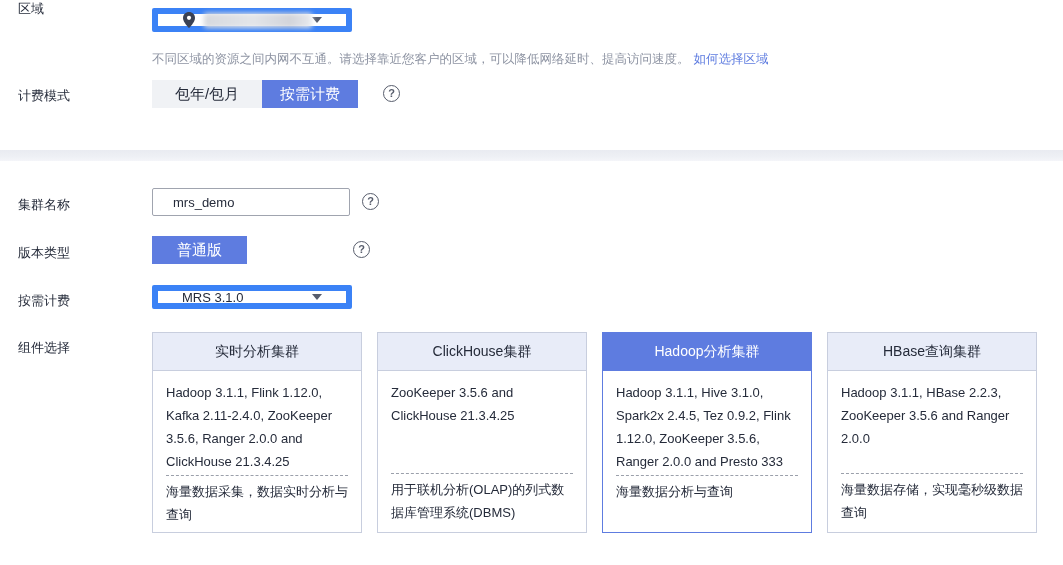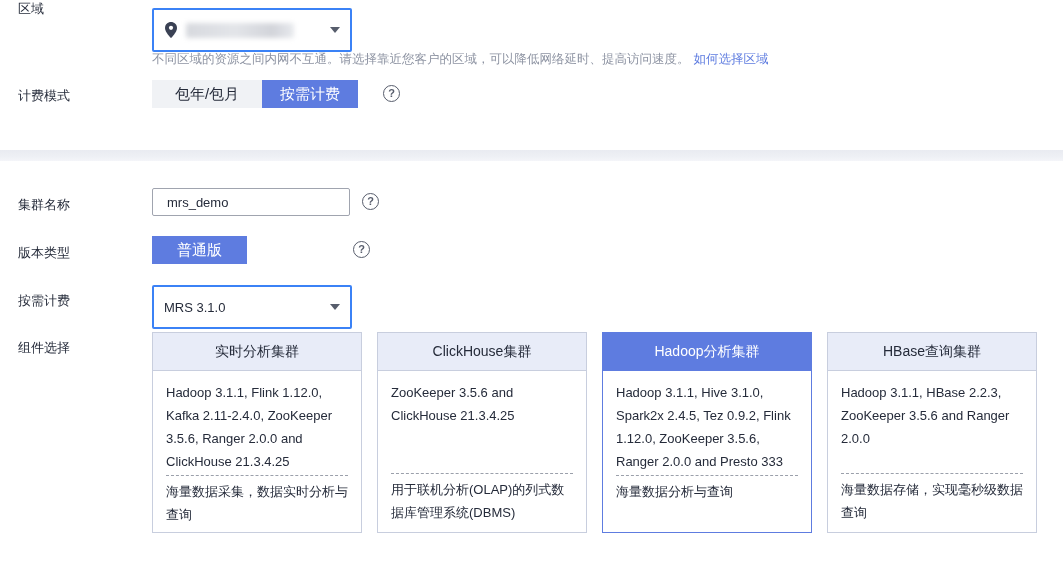--- a/index.html
+++ b/index.html
@@ -7,40 +7,40 @@
   body { font-family: "Liberation Sans", "DejaVu Sans", sans-serif; color: #252b3a; }
   .page { position: relative; width: 1063px; height: 565px; }
 
   .form-label {
     position: absolute; left: 18px; font-size: 13px; color: #252b3a;
     white-space: nowrap;
   }
 
   
   .select-box {
-    position: absolute; height: 44px; background: #fff;
-    border: 2px solid #3b82f6; border-radius: 2px;
-    display: flex; align-items: center; padding: 0 10px; cursor: pointer;
+    position: absolute; height: 24px; background: #fff;
+    border: 6px solid #3b82f6; border-radius: 2px;
+    display: flex; align-items: center; padding: 0 24px; cursor: pointer;
   }
   .select-box .caret {
     margin-left: auto; width: 0; height: 0;
     border-left: 5px solid transparent; border-right: 5px solid transparent;
     border-top: 6px solid #575d6c;
   }
   .select-value { font-size: 13px; color: #252b3a; }
   .pin-icon { width: 14px; height: 16px; margin-right: 8px; flex: 0 0 auto; }
   .blur-chip {
     width: 108px; height: 15px; border-radius: 2px;
     background: linear-gradient(90deg,#d7d9de 0%,#e3e5e9 45%,#d2d4da 80%,#e8eaee 100%);
     filter: blur(2.5px);
   }
   .text-input {
     position: absolute; height: 28px; background: #fff;
     border: 1px solid #a0a4af; border-radius: 2px;
-    font-size: 13px; color: #252b3a; padding: 0 14px;
+    font-size: 13px; color: #252b3a; padding: 0 20px;
     font-family: "Liberation Sans", sans-serif;
   }
 
   
   .hint { position: absolute; font-size: 12.5px; color: #8d93a2; white-space: nowrap; }
   .hint a { color: #5e7ce0; text-decoration: none; cursor: pointer; margin-left: 4px; }
 
   
   .toggle-btn {
     position: absolute; height: 28px; display: flex; align-items: center; justify-content: center;

